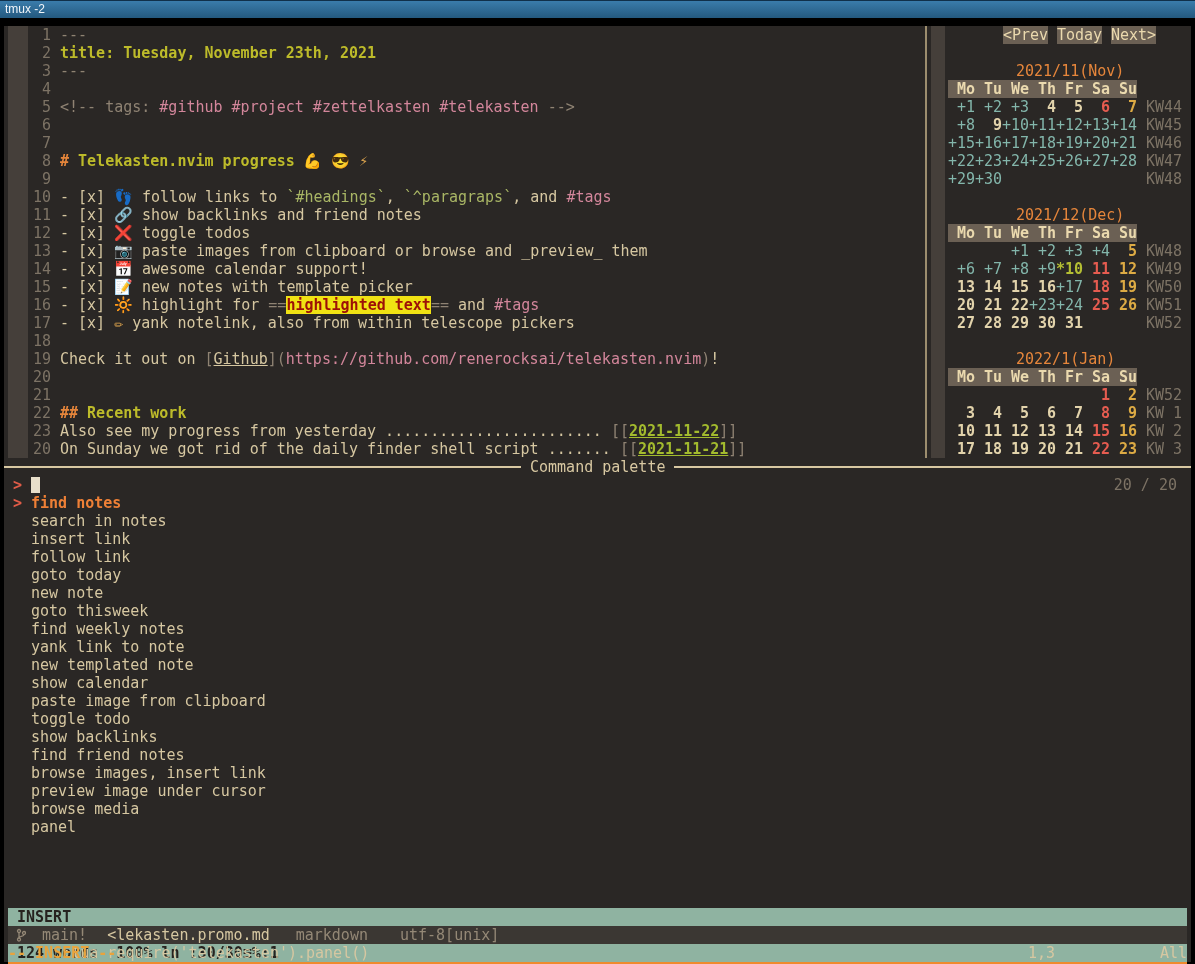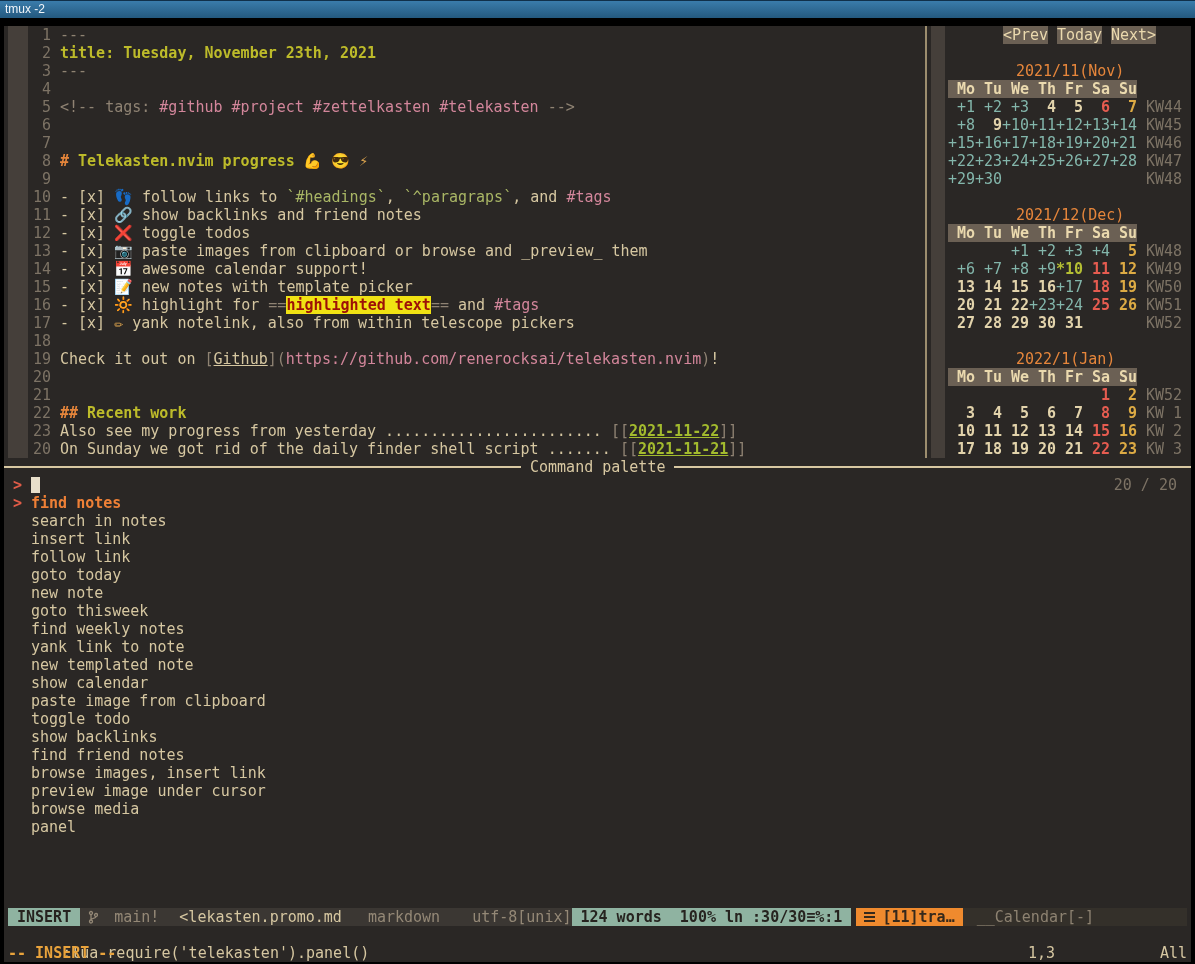--- a/index.html
+++ b/index.html
@@ -50,21 +50,21 @@
   .pal-title{color:#d8c8a2;font-size:15px;padding:0 9px;white-space:pre;}
   .pal-prompt{position:relative;height:18px;line-height:18px;font-size:15px;}
   .p-caret{position:absolute;left:9px;color:#e05c48;font-weight:bold;}
   .cursor-block{position:absolute;left:27px;top:1px;width:9px;height:16px;background:#e8dfca;}
   .pal-counter{position:absolute;right:14px;color:#7d7365;}
   .pitem{height:18px;line-height:18px;font-size:15px;white-space:pre;color:#d6c7a1;padding-left:9px;}
   .icaret{display:inline-block;width:18px;color:#e05c48;font-weight:bold;}
   .pitem.sel .label{color:#ef8036;font-weight:bold;margin-top:32px;}
   
   #statusline{position:absolute;left:4px;top:882px;width:1179px;height:18px;display:flex;
-              font-size:15px;line-height:18px;white-space:pre;}
+              font-size:15px;line-height:18px;white-space:pre;flex-direction:column;}
   .sl-mode{background:#8fb3a1;color:#26231f;font-weight:bold;padding:0 9px;}
   .sl-mid{flex:1;background:#3b3733;color:#948876;display:flex;align-items:center;}
   .branch-icon{margin-left:8px;display:inline-flex;align-items:center;}
   .sl-branch{margin-left:16px;}
   .sl-file{margin-left:20px;color:#d6c7a1;}
   .sl-ft{margin-left:26px;}
   .sl-enc{margin-left:32px;}
   .sl-stats{background:#8fb3a1;color:#26231f;font-weight:600;padding:0 9px;}
   .sl-gap{width:6px;background:#2a2725;}
   .sl-tab{background:#ef8a2e;color:#35291c;font-weight:600;padding:0 8px;display:flex;align-items:center;}

